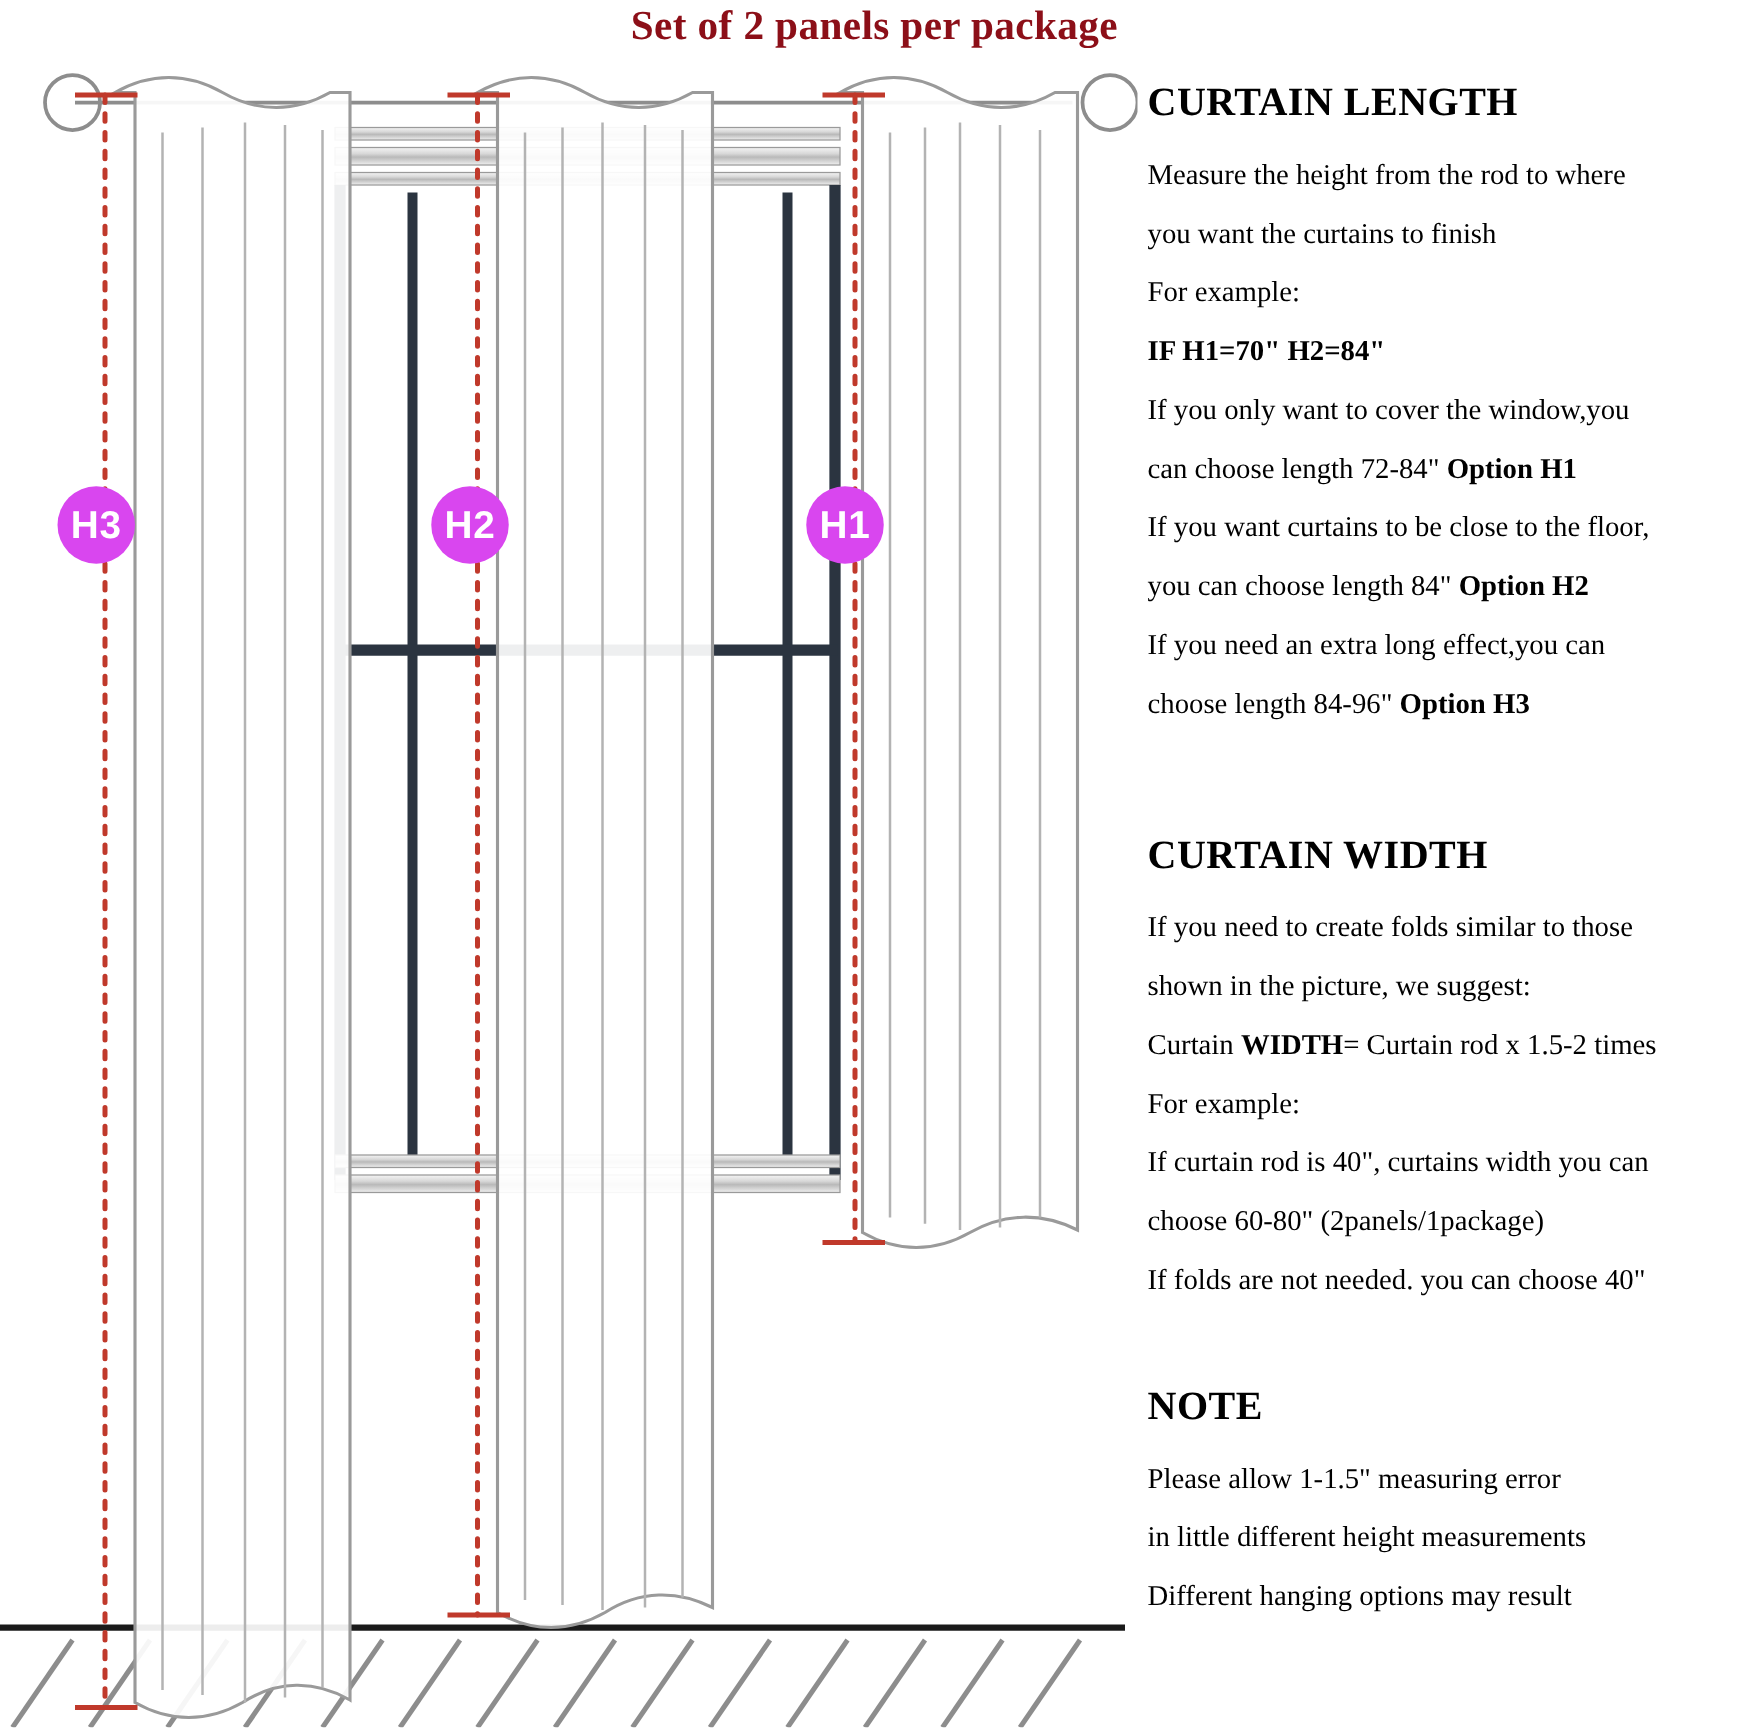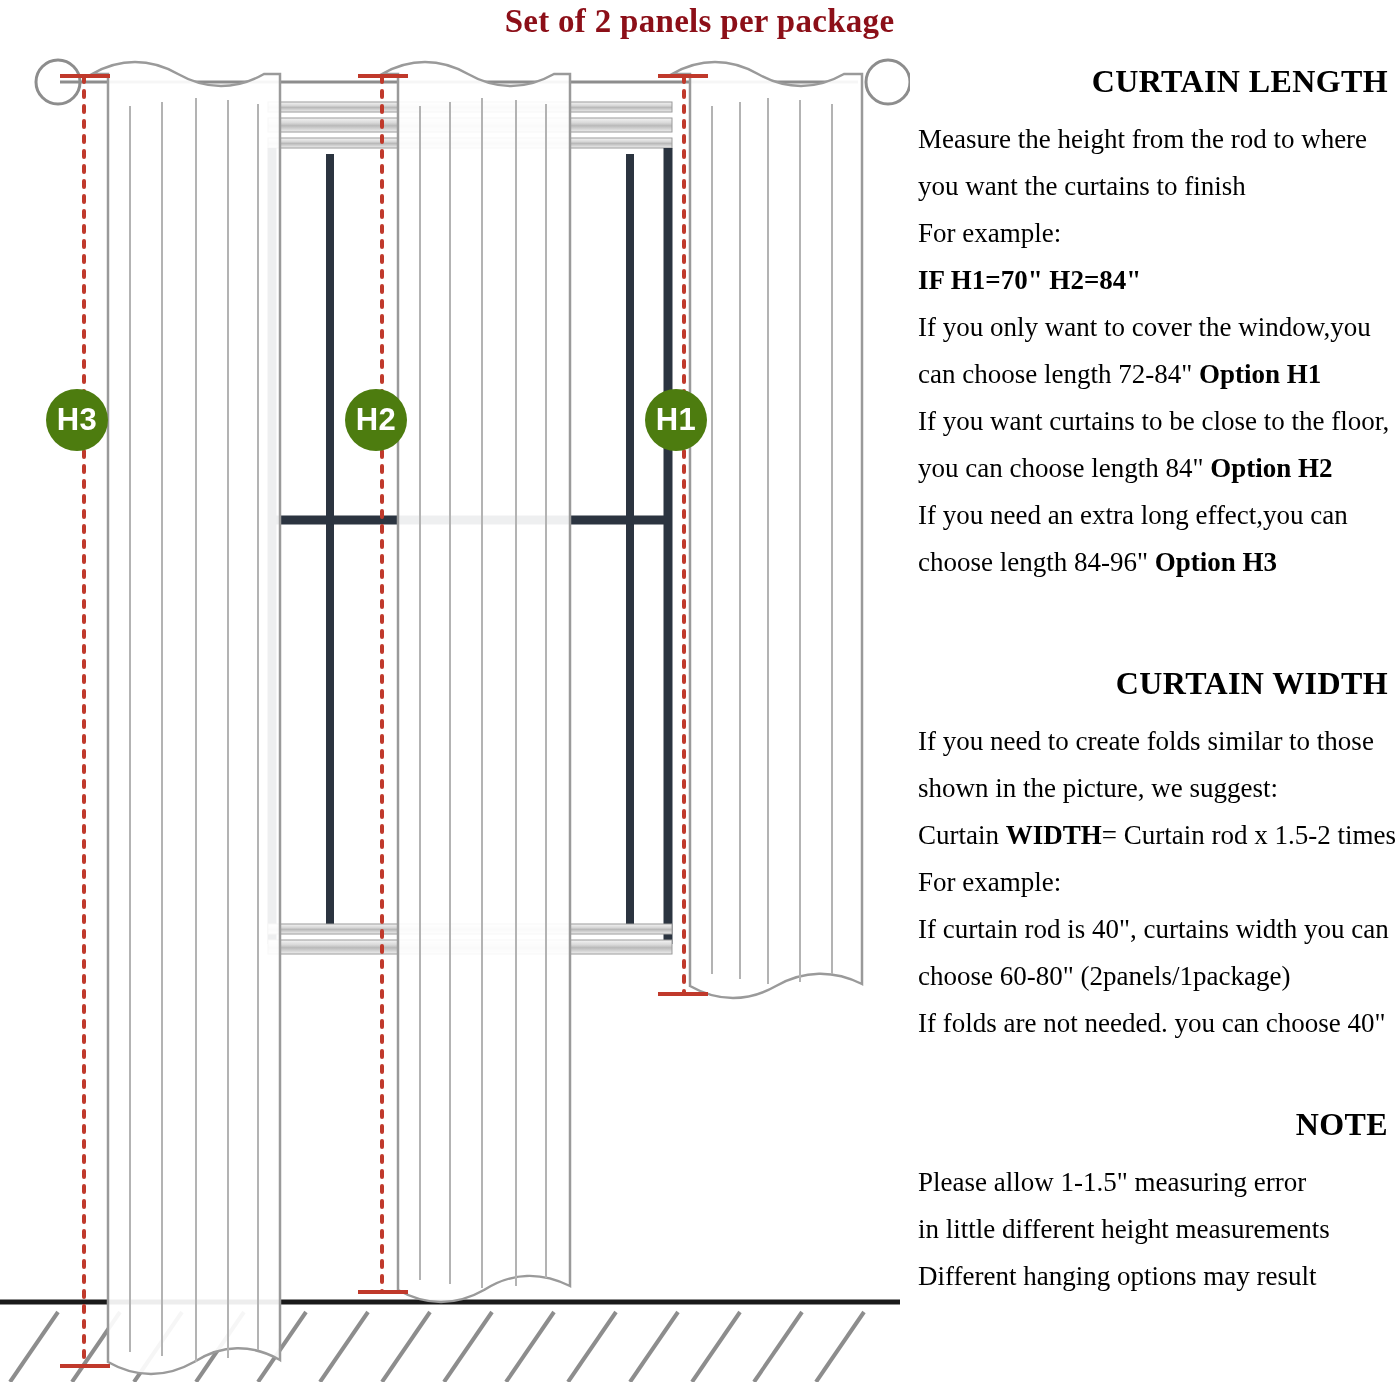--- a/index.html
+++ b/index.html
@@ -47,21 +47,21 @@
     position: absolute;
     left: 0;
     top: 0;
   }
   
   .badge {
     position: absolute;
     width: 62px;
     height: 62px;
     border-radius: 50%;
-    background: #4d7c0f;
+    background: #d946ef;
     color: #ffffff;
     font-family: "Liberation Sans", sans-serif;
     font-size: 31px;
     font-weight: 600;
     display: flex;
     align-items: center;
     justify-content: center;
     letter-spacing: 0.5px;
   }
   #badge-h3 { left: 46px;  top: 345px; }
@@ -75,25 +75,24 @@
     top: 62px;
     width: 470px;
   }
   .section-head {
     font-family: "Liberation Serif", serif;
     font-size: 32px;
     font-weight: bold;
     letter-spacing: 0.4px;
     margin: 0 0 16px 0;
     line-height: 38px;
-    text-align: right;
   }
   .para {
     font-family: "Liberation Serif", serif;
-    font-size: 27px;
+    font-size: 23px;
     line-height: 47px;
     margin: 0;
     white-space: nowrap;
   }
   .para b { font-weight: bold; }
   .block-gap-lg { height: 66px; }
   .block-gap-md { height: 58px; }
   .sec2 { margin-top: 12px; }
 </style>
 </head>

